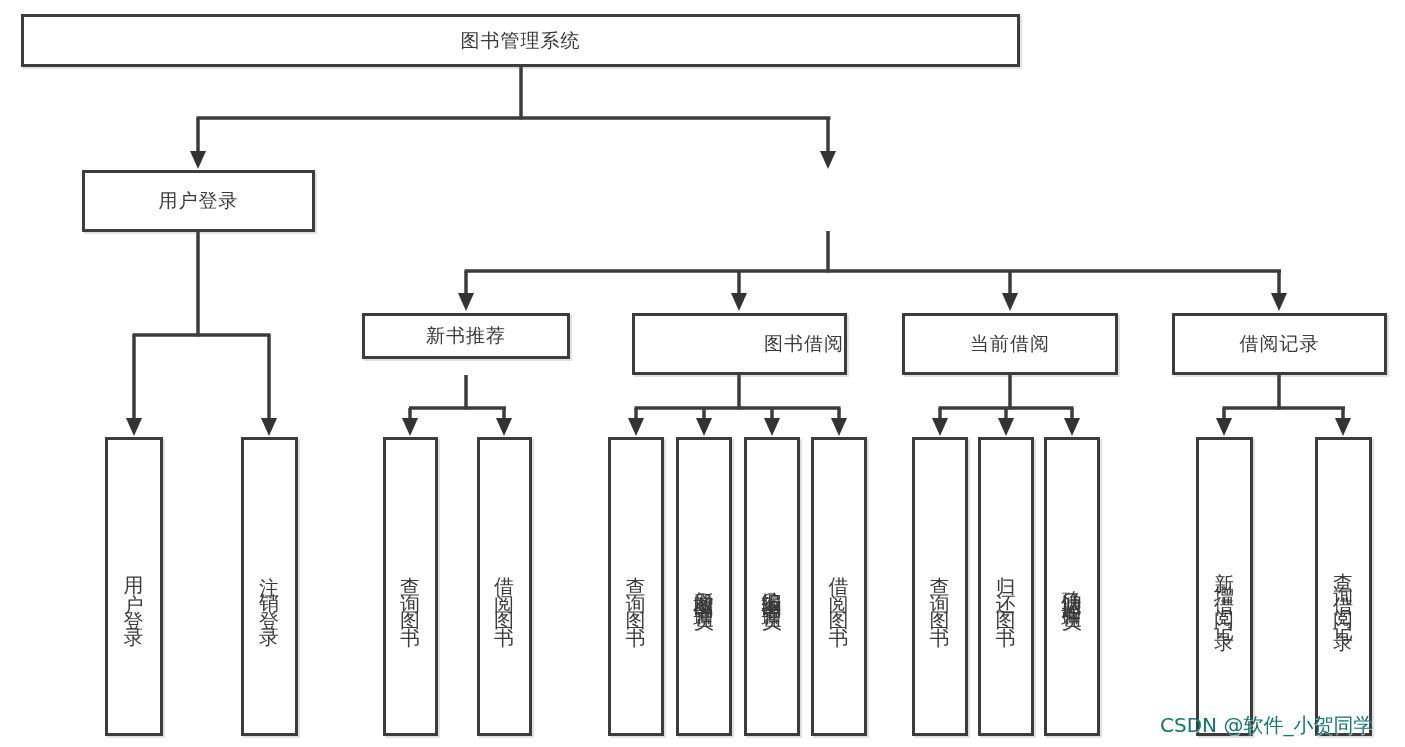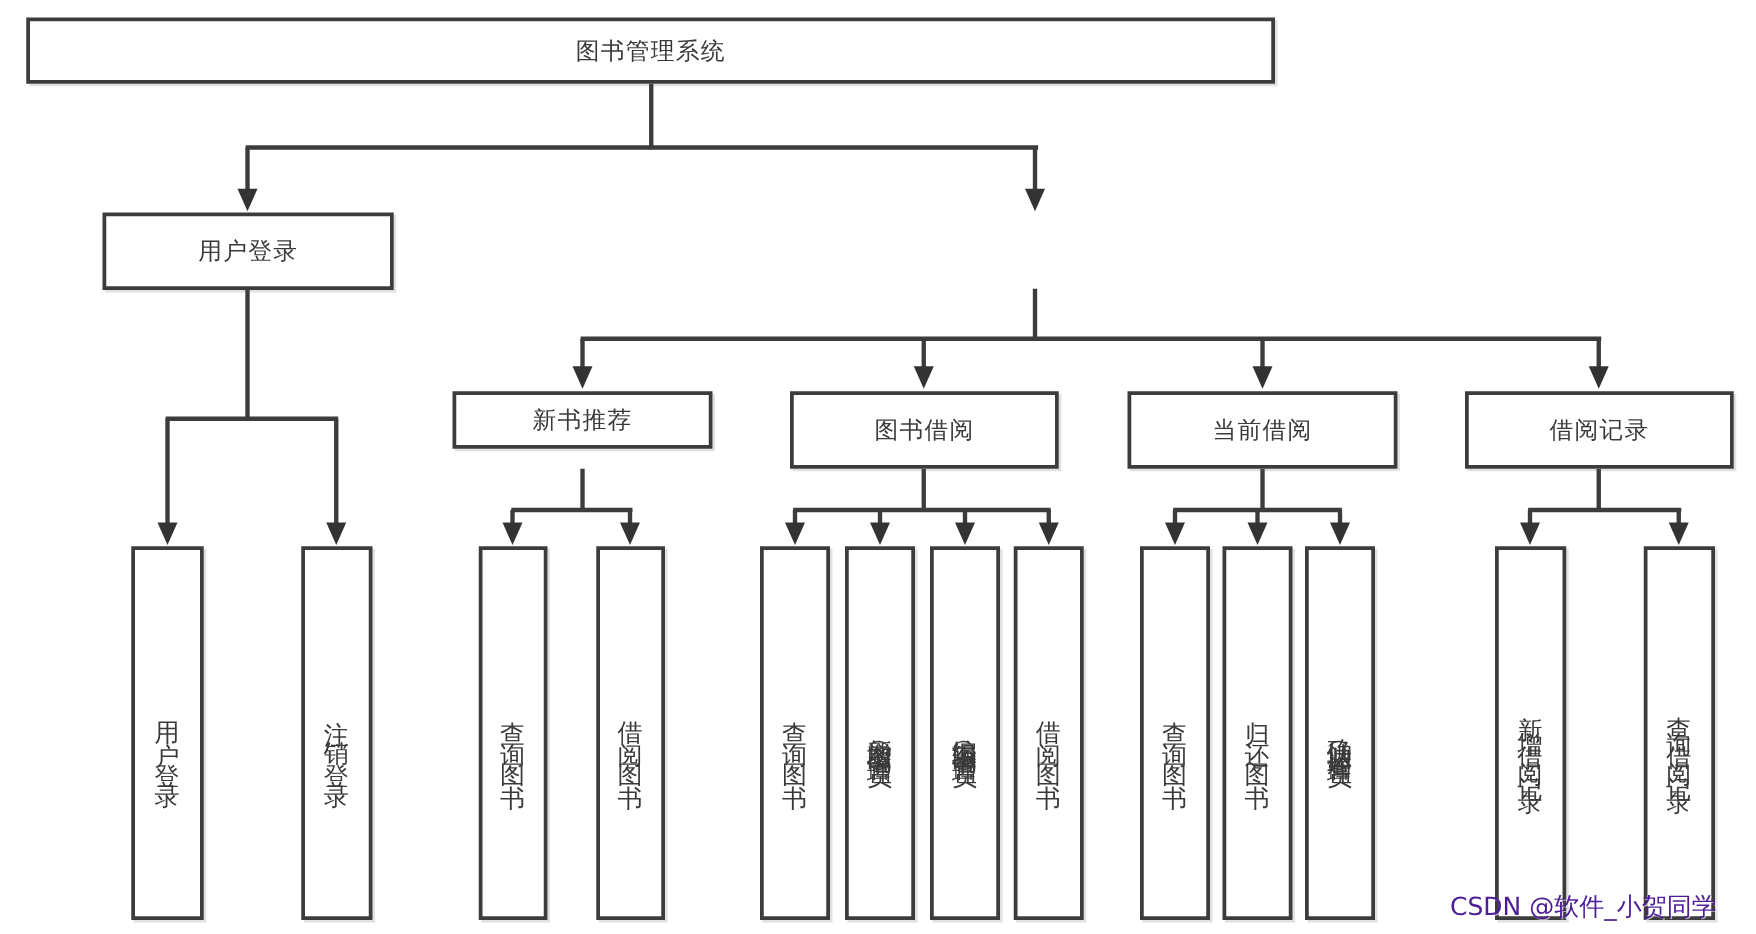--- a/index.html
+++ b/index.html
@@ -43,21 +43,21 @@
     letter-spacing: 17px;
     margin-top: 17px; 
   }
   .v-node.mid span { letter-spacing: 12px; margin-top: 12px; }
   .v-node.tight span { letter-spacing: 3px; margin-top: 3px; }
   .watermark {
     position: absolute;
     left: 1160px;
     top: 712px;
     font-size: 20px;
-    color: #4c1d95;
+    color: #0f766e;
     white-space: nowrap;
     z-index: 5;
     text-shadow: 1px 1px 0 rgba(255,255,255,0.6);
   }
   .wires line { stroke: #3c3c3c; stroke-width: 3.5; }
   .wires polygon { fill: #333333; }
 </style>
 </head>
 <body>
 
@@ -143,21 +143,21 @@
     <span>图书管理系统</span>
   </div>
 
   <div class="node h-node" style="left:82px; top:170px; width:233px; height:62px;">
     <span>用户登录</span>
   </div>
 
   <div class="node h-node" style="left:362px; top:313px; width:208px; height:46px;">
     <span>新书推荐</span>
   </div>
-  <div class="node h-node" style="left:632px; top:313px; width:215px; height:62px;">
+  <div class="node h-node" style="left:632px; top:313px; width:215px; height:62px;justify-content:flex-end;">
     <span>图书借阅</span>
   </div>
   <div class="node h-node" style="left:902px; top:313px; width:216px; height:62px;">
     <span>当前借阅</span>
   </div>
   <div class="node h-node" style="left:1172px; top:313px; width:215px; height:62px;">
     <span>借阅记录</span>
   </div>
 
   <div class="node v-node" style="left:105px; width:58px;">

